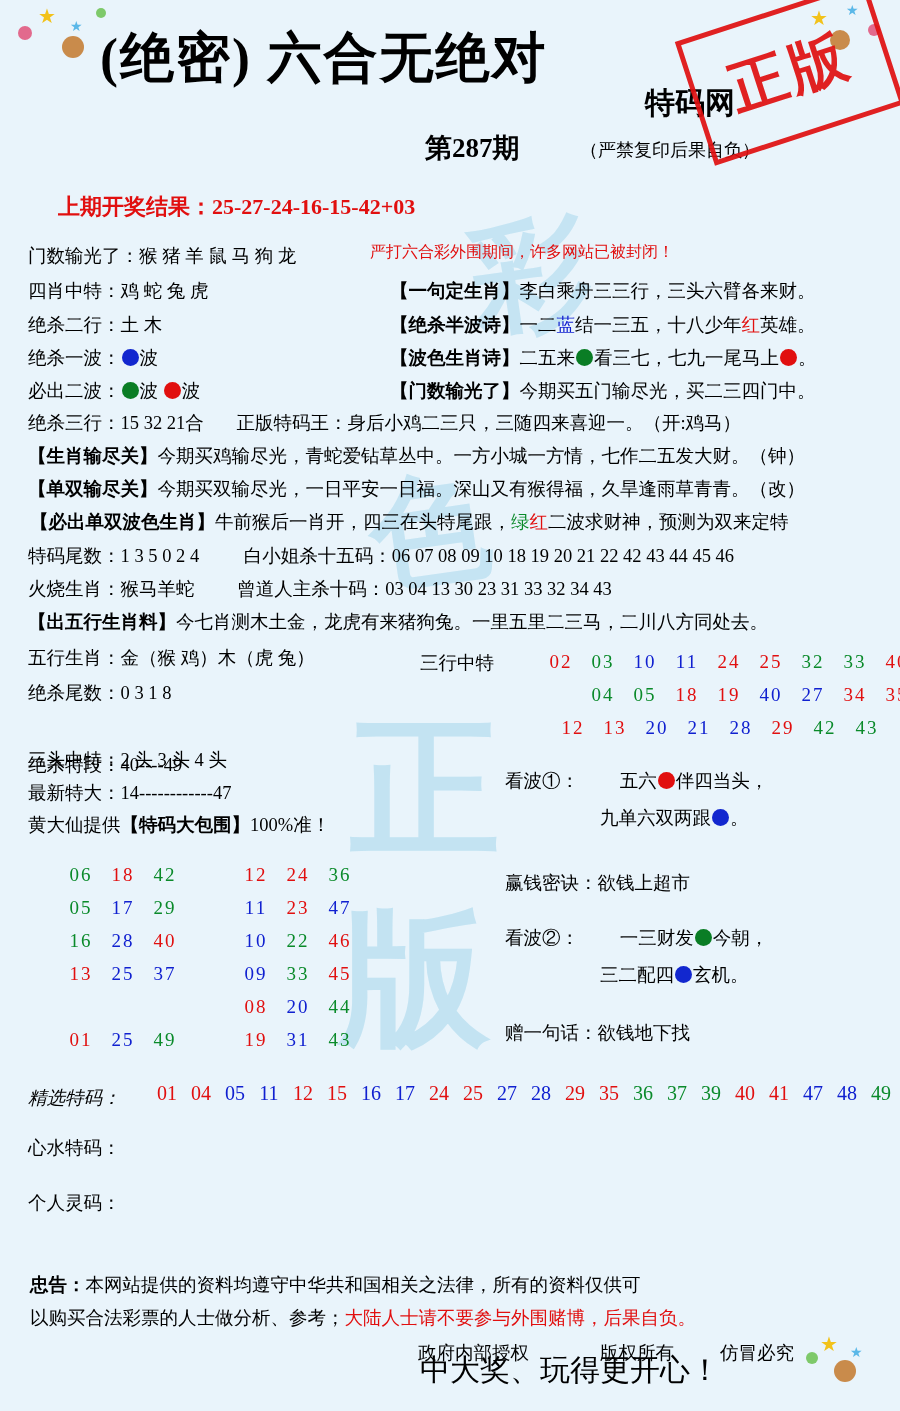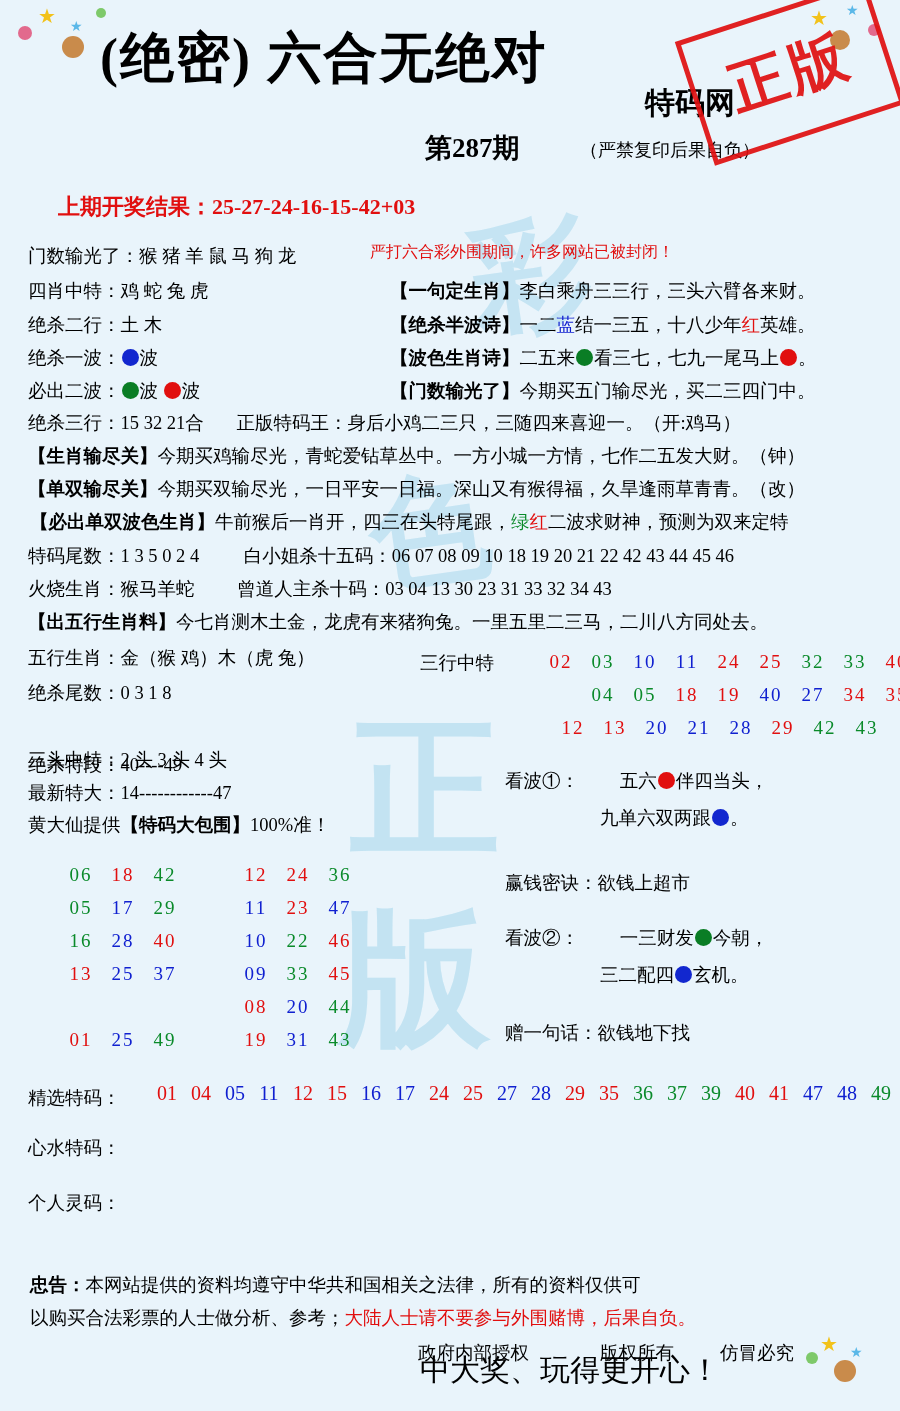--- a/index.html
+++ b/index.html
@@ -245,21 +245,21 @@
       </div>
     <div class="grid" id="grid-right" style="left:235px;top:858px;">
         <div><span class="cell red">12</span><span class="cell red">24</span><span class="cell green">36</span></div>
         <div><span class="cell blue">11</span><span class="cell red">23</span><span class="cell blue">47</span></div>
         <div><span class="cell blue">10</span><span class="cell green">22</span><span class="cell red">46</span></div>
         <div><span class="cell blue">09</span><span class="cell green">33</span><span class="cell red">45</span></div>
         <div><span class="cell red">08</span><span class="cell blue">20</span><span class="cell green">44</span></div>
         <div><span class="cell red">19</span><span class="cell blue">31</span><span class="cell green">43</span></div>
       </div>
 
-    <div class="row" style="left:28px;top:1085px;">精选特码：</div>
+    <div class="row" style="left:28px;top:1085px;font-style:italic;">精选特码：</div>
     <div class="row" id="jingxuan-row" style="left:150px;top:1082px;font-size:20px;"><span class="cell red" style="width: 34px;">01</span><span class="cell red" style="width: 34px;">04</span><span class="cell blue" style="width: 34px;">05</span><span class="cell blue" style="width: 34px;">11</span><span class="cell red" style="width: 34px;">12</span><span class="cell red" style="width: 34px;">15</span><span class="cell blue" style="width: 34px;">16</span><span class="cell blue" style="width: 34px;">17</span><span class="cell red" style="width: 34px;">24</span><span class="cell red" style="width: 34px;">25</span><span class="cell blue" style="width: 34px;">27</span><span class="cell blue" style="width: 34px;">28</span><span class="cell red" style="width: 34px;">29</span><span class="cell red" style="width: 34px;">35</span><span class="cell green" style="width: 34px;">36</span><span class="cell green" style="width: 34px;">37</span><span class="cell green" style="width: 34px;">39</span><span class="cell red" style="width: 34px;">40</span><span class="cell red" style="width: 34px;">41</span><span class="cell blue" style="width: 34px;">47</span><span class="cell blue" style="width: 34px;">48</span><span class="cell green" style="width: 34px;">49</span></div>
 
     <div class="row" style="left:28px;top:1135px;">心水特码：</div>
     <div class="row" style="left:28px;top:1190px;">个人灵码：</div>
   </div>
 
   <div class="footer">
     <div class="foot" style="left:30px;top:1272px;">
       <span class="b">忠告：</span><span>本网站提供的资料均遵守中华共和国相关之法律，所有的资料仅供可</span>
     </div>

